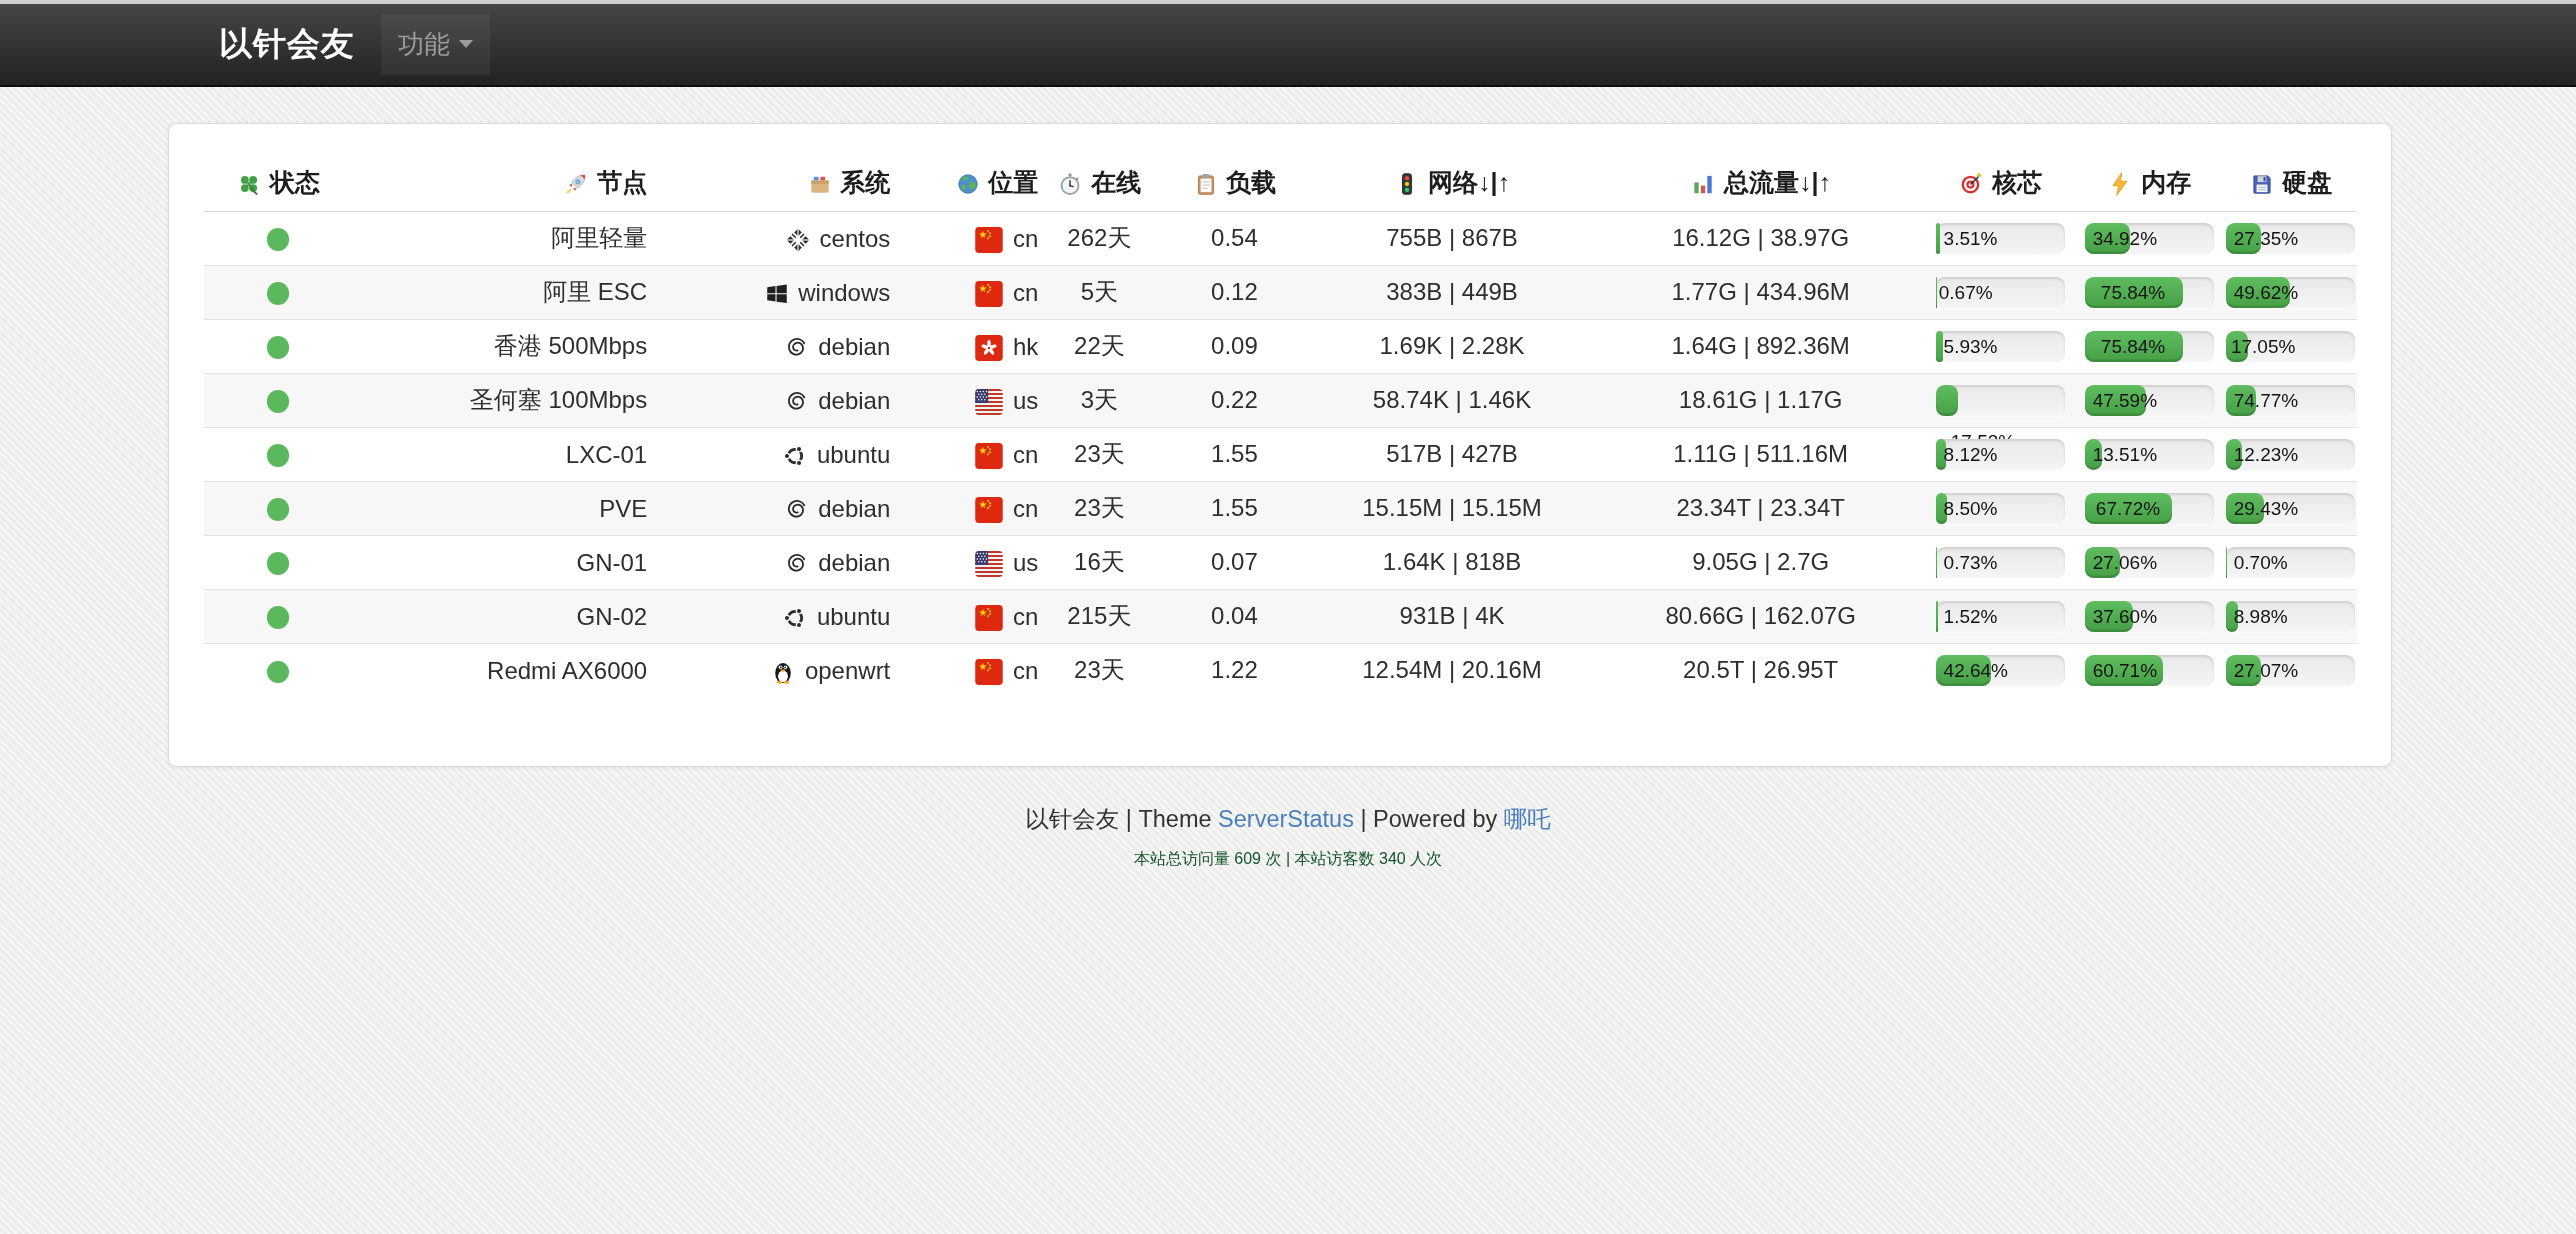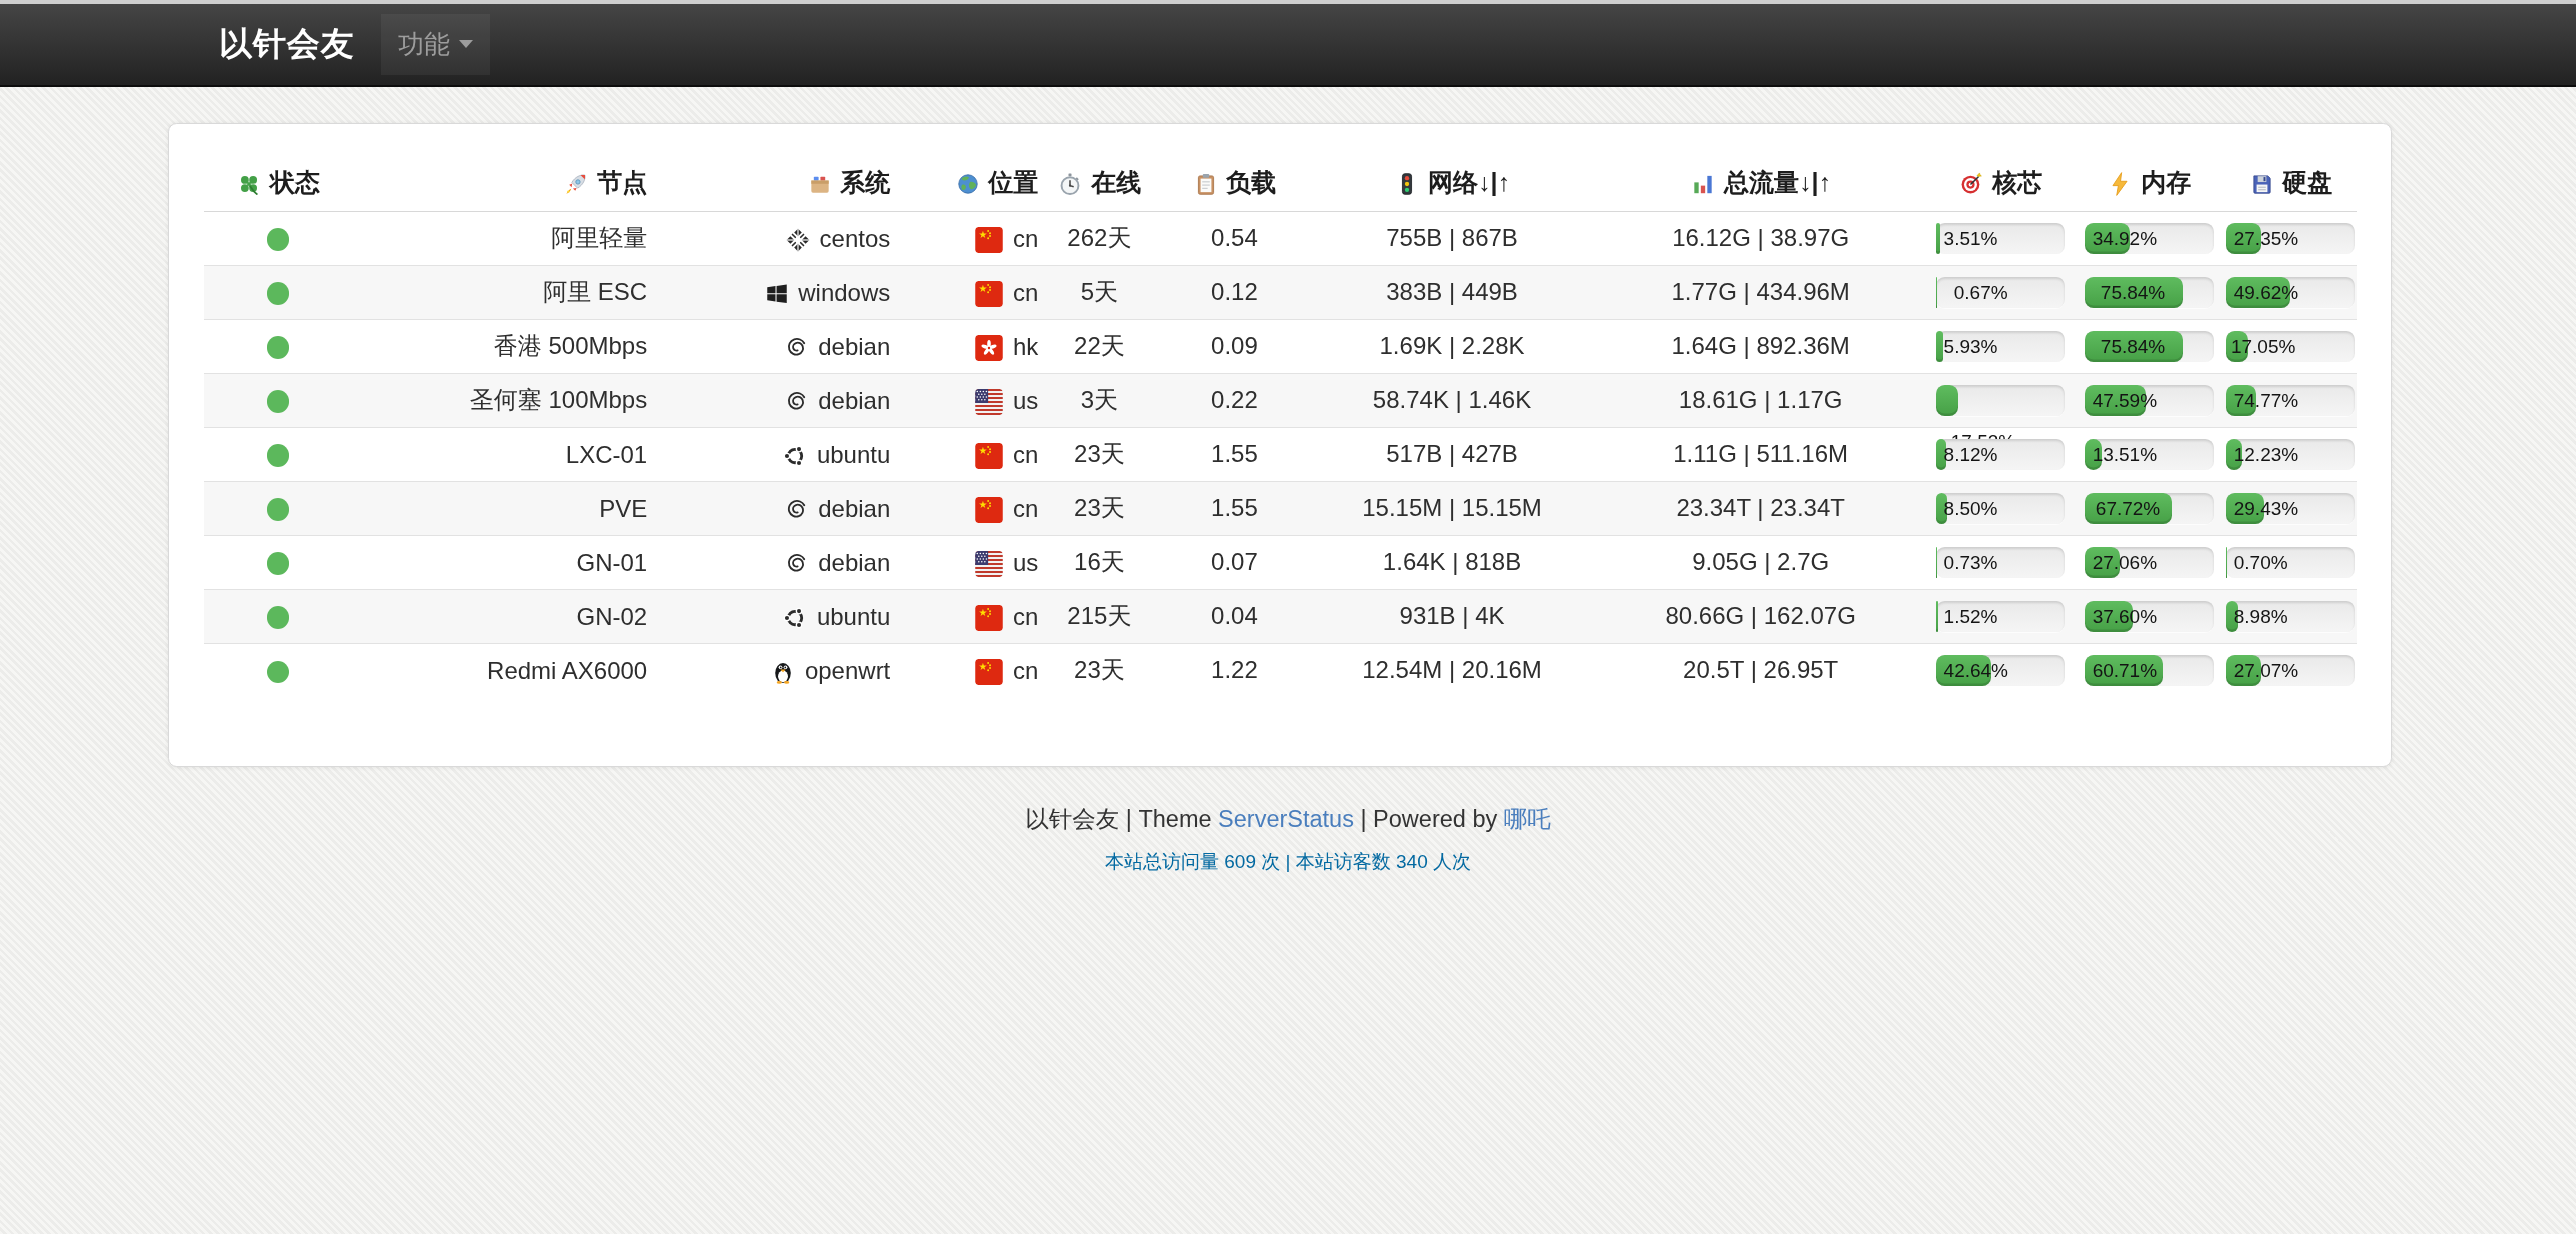--- a/index.html
+++ b/index.html
@@ -74,21 +74,21 @@
     position:absolute; top:0; line-height:32px; font-size:19px; color:#141414;
     white-space:nowrap;
   }
   
   .footer1 {
     position:absolute; top:803px; left:0; width:100%;
     text-align:center; font-size:23.5px; color:#333333;
   }
   .footer2 {
     position:absolute; top:849px; left:0; width:100%;
-    text-align:center; font-size:19px; color:#0369a1;
+    text-align:center; font-size:16px; color:#14532d;
   }
   .flink { color:#4a7ebd; text-decoration:none; cursor:pointer;text-align:center; }
 </style>
 </head>
 <body>
 
 <div class="topstrip"></div>
 
 <div class="navbar">
   <a class="brand">以针会友</a>
@@ -280,21 +280,21 @@
                   <circle cx="15" cy="13" r="1.1" fill="#ffde00"></circle>
                 </g>
               </svg></span><span class="clabel">cn</span></td>
           <td class="ac"><span>5天</span></td>
           <td class="ac"><span>0.12</span></td>
           <td class="ac"><span>383B | 449B</span></td>
           <td class="ac"><span>1.77G | 434.96M</span></td>
           <td class="ac">
             <div class="track">
               <div class="fill" style="width:0.67%"></div>
-              <span class="bar-label" style="left: 18px;">0.67%</span>
+              <span class="bar-label" style="left: 3px;">0.67%</span>
             </div>
           </td>
           <td class="ac">
             <div class="track">
               <div class="fill" style="width:75.84%"></div>
               <span class="bar-label" style="left: 16px;">75.84%</span>
             </div>
           </td>
           <td class="ac">
             <div class="track">

